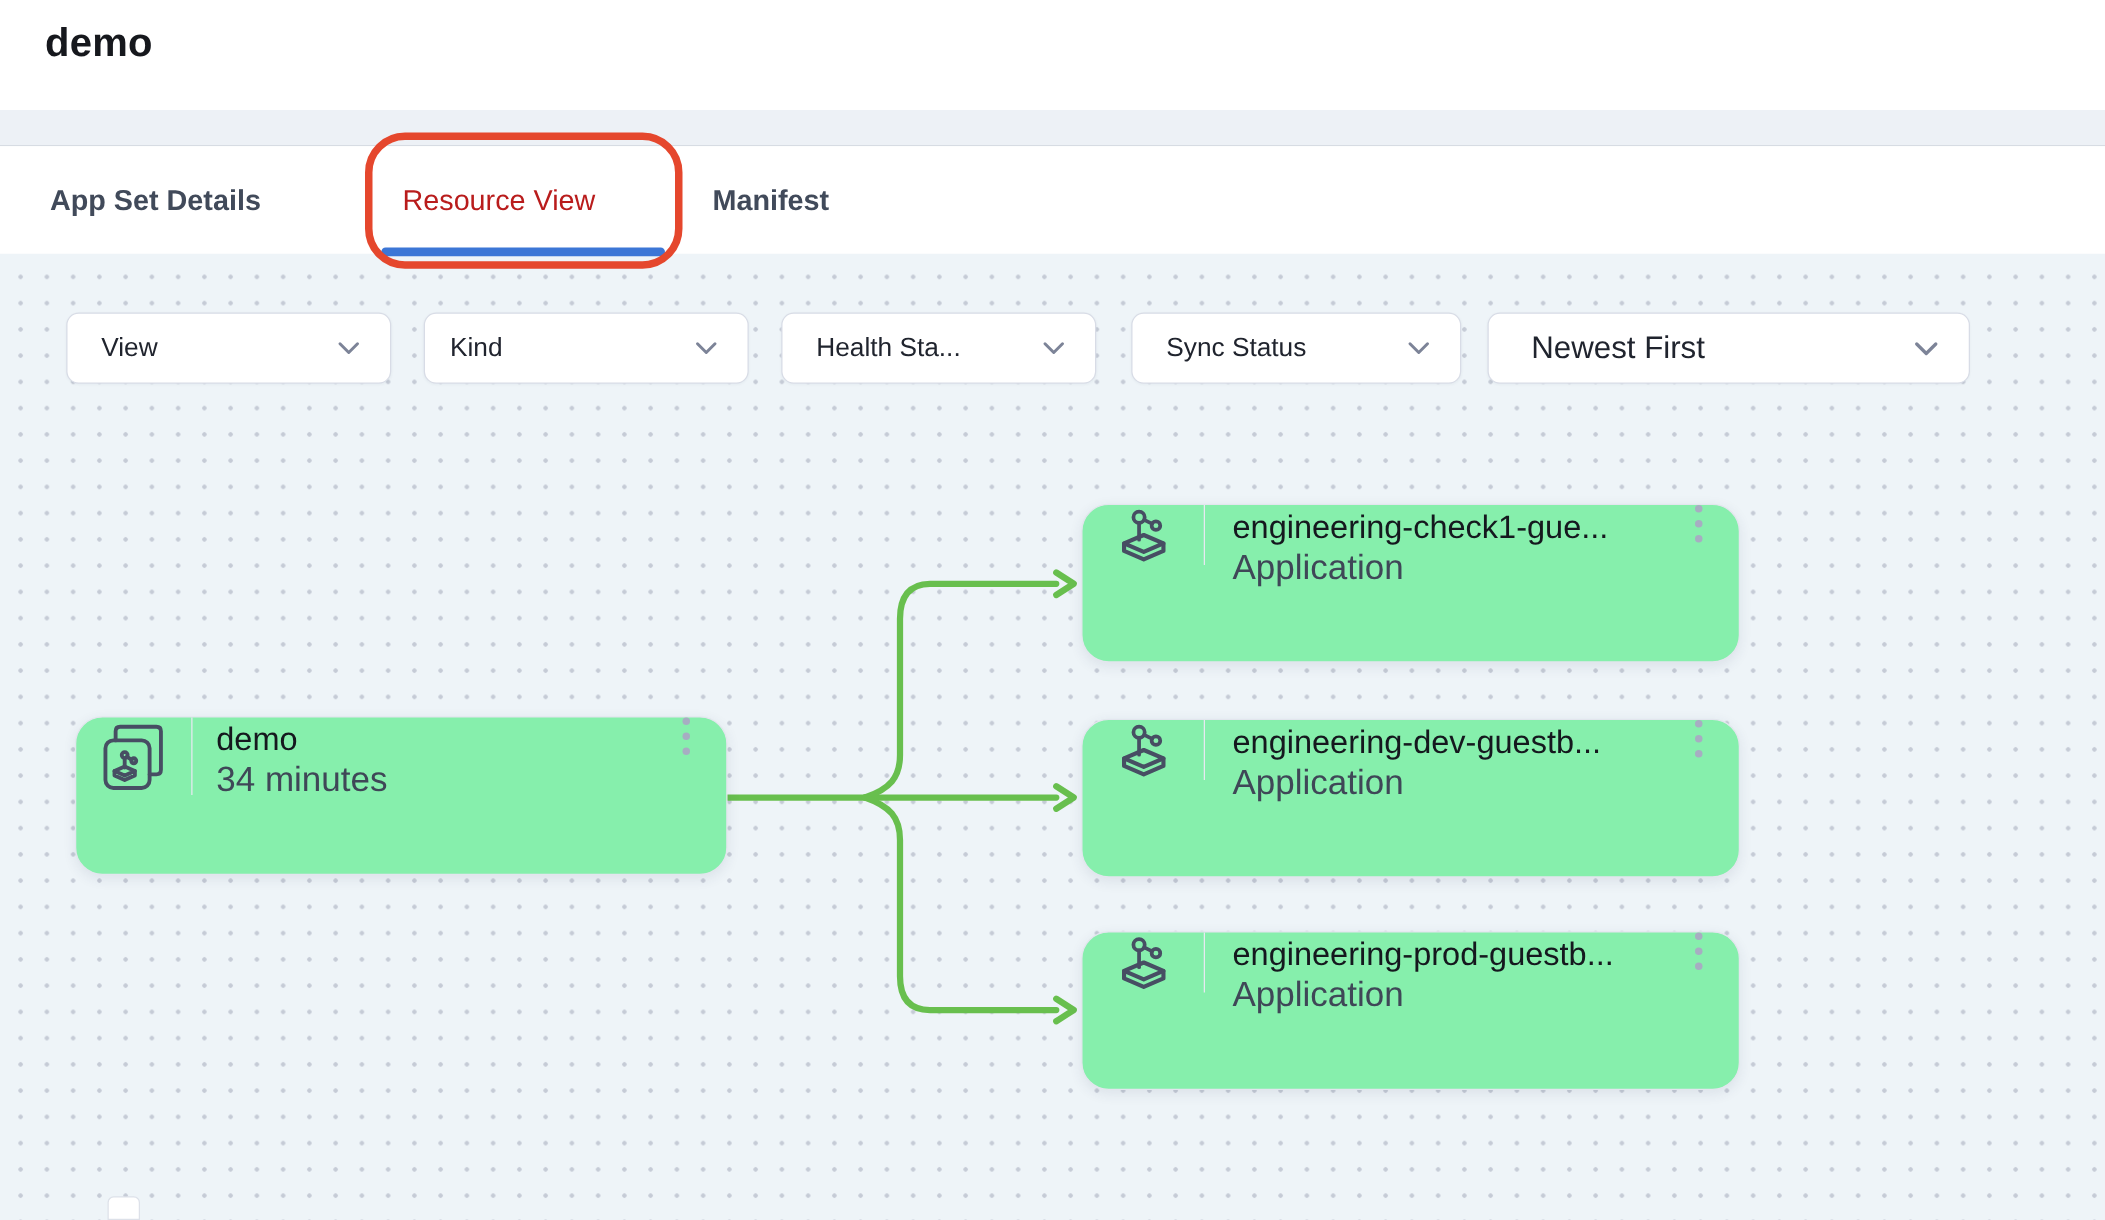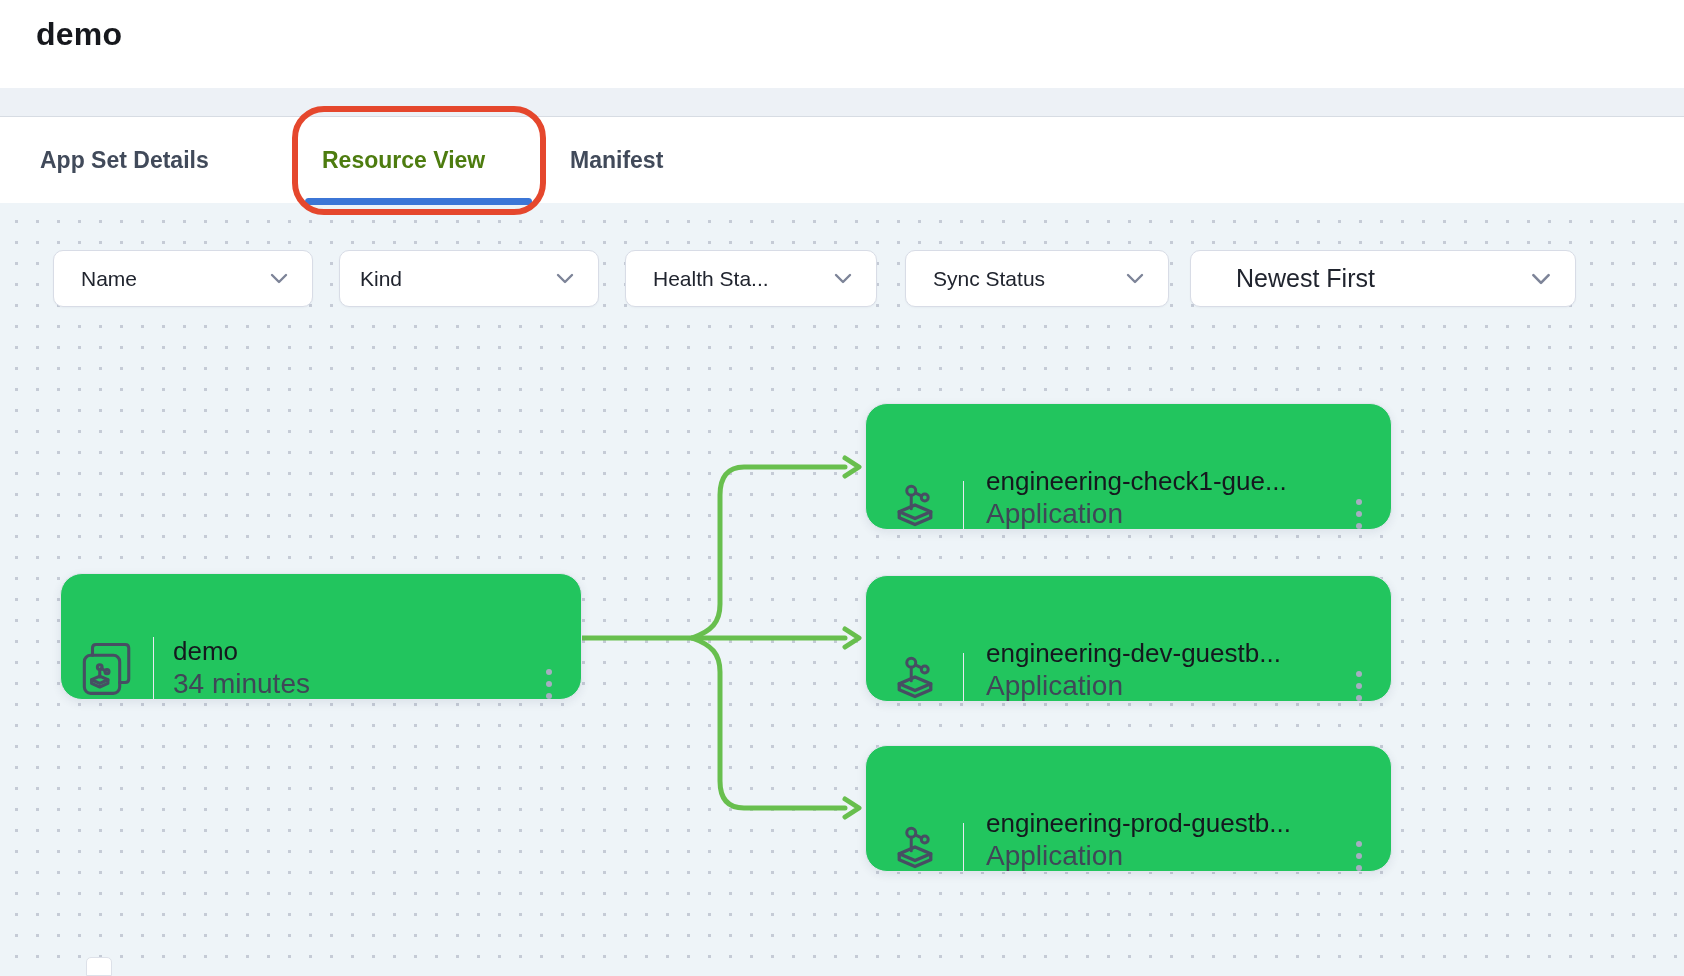--- a/index.html
+++ b/index.html
@@ -29,21 +29,21 @@
   .tabs-row {
     position: absolute; left: 0; top: 117px; width: 1684px; height: 88px;
     background: #ffffff; border-bottom: 1px solid #d9dde3;
   }
   .tab {
     position: absolute; top: 0; height: 86px; display: flex; align-items: center;
     font-size: 23px; font-weight: 600; color: #414a5a; cursor: pointer;
     white-space: nowrap;
   }
   .tab-appset   { left: 40px; }
-  .tab-resource { left: 322px; color: #4d7c0f; font-weight: 700; }
+  .tab-resource { left: 322px; color: #b91c1c; font-weight: 400; }
   .tab-manifest { left: 570px; }
   .tab-underline {
     position: absolute; left: 305px; top: 198px; width: 227px; height: 7px;
     border-radius: 4px; background: #3c76d6; z-index: 3;
   }
   .annotation-red {
     position: absolute; left: 292px; top: 106px; width: 254px; height: 109px;
     border: 6px solid #e5472d; border-radius: 32px; z-index: 6;
     pointer-events: none; background: transparent;
   }
@@ -64,30 +64,30 @@
     display: flex; align-items: center; justify-content: space-between;
     padding: 0 24px 0 27px; cursor: pointer;
     box-shadow: 0 1px 2px rgba(30,40,70,0.04);
     z-index: 2;
   }
   .dropdown .dd-label { font-size: 21px; color: #20242e; white-space: nowrap; }
   .dd-name   { left: 53px;  width: 260px; }
   .dd-kind   { left: 339px; width: 260px; padding-left: 20px; }
   .dd-health { left: 625px; width: 252px; }
   .dd-sync   { left: 905px; width: 264px; }
-  .dd-sort   { left: 1190px; width: 386px; padding-left: 45px; }
+  .dd-sort   { left: 1190px; width: 386px; padding-left: 34px; }
   .dd-sort .dd-label { font-size: 25px; }
   .chevron { flex: 0 0 auto; margin-left: 12px; }
 
   
   .node-card {
-    position: absolute; background: #22c55e;
+    position: absolute; background: #86efac;
     border: 1px solid #e3e6ee; border-radius: 22px;
     box-shadow: 0 3px 10px rgba(45,55,90,0.09);
-    display: flex; align-items: flex-end; z-index: 2; cursor: pointer;
+    display: flex; align-items: flex-start; z-index: 2; cursor: pointer;
   }
   .root-card { left: 60px; top: 573px; width: 522px; height: 127px; }
   .app-card  { left: 865px; width: 527px; height: 127px; }
   .app-card-1 { top: 403px; }
   .app-card-2 { top: 575px; }
   .app-card-3 { top: 745px; }
 
   .node-icon-cell {
     flex: 0 0 auto; display: flex; align-items: center; justify-content: center;
     border-right: 1.5px solid #e7e9f1;
@@ -156,21 +156,21 @@
       <path d="M 692 638 C 712 631 720 622 720 604 L 720 495 C 720 478 727 467 744 467 L 845 467"></path>
       <path d="M 692 638 C 712 645 720 654 720 672 L 720 781 C 720 798 727 808 744 808 L 845 808"></path>
 
       <path d="M 845 458 L 859 467 L 845 476"></path>
       <path d="M 845 629 L 859 638 L 845 647"></path>
       <path d="M 845 799 L 859 808 L 845 817"></path>
     </g>
   </svg>
 
   <div class="dropdown dd-name">
-    <span class="dd-label">Name</span>
+    <span class="dd-label">View</span>
     <svg class="chevron" width="18" height="11" viewBox="0 0 18 11">
       <polyline points="2,2 9,9 16,2" fill="none" stroke="#7d8498" stroke-width="2.4" stroke-linecap="round" stroke-linejoin="round"></polyline>
     </svg>
   </div>
   <div class="dropdown dd-kind">
     <span class="dd-label">Kind</span>
     <svg class="chevron" width="18" height="11" viewBox="0 0 18 11">
       <polyline points="2,2 9,9 16,2" fill="none" stroke="#7d8498" stroke-width="2.4" stroke-linecap="round" stroke-linejoin="round"></polyline>
     </svg>
   </div>

